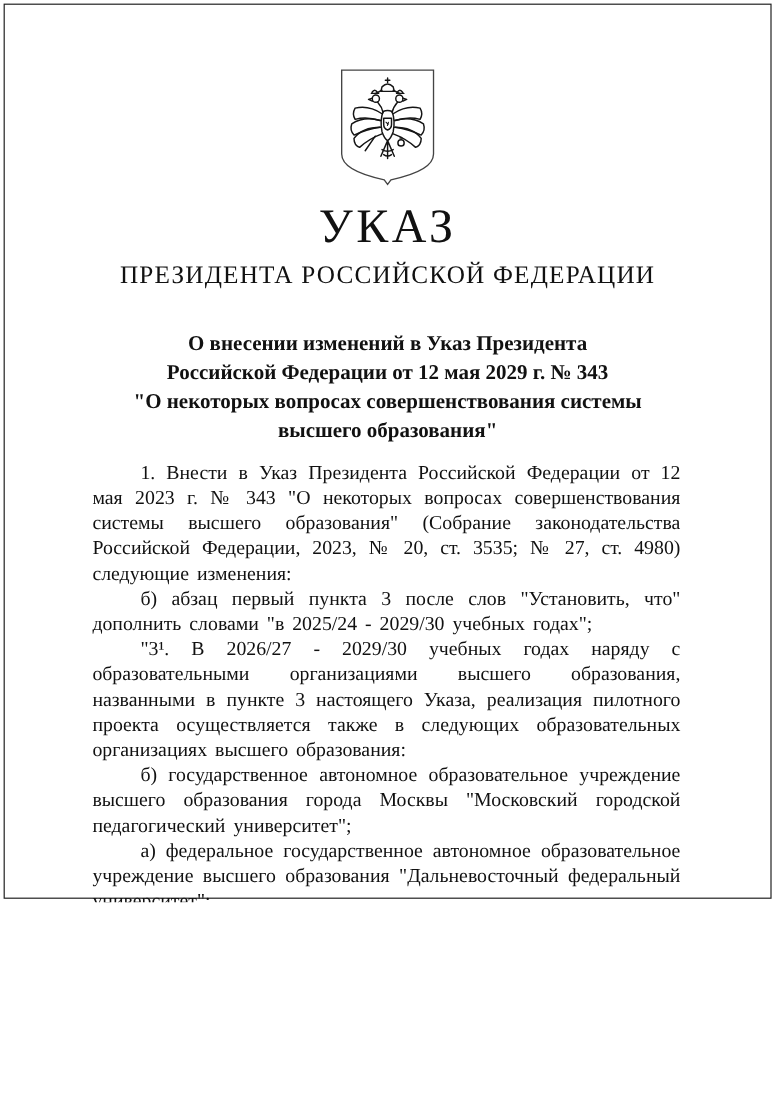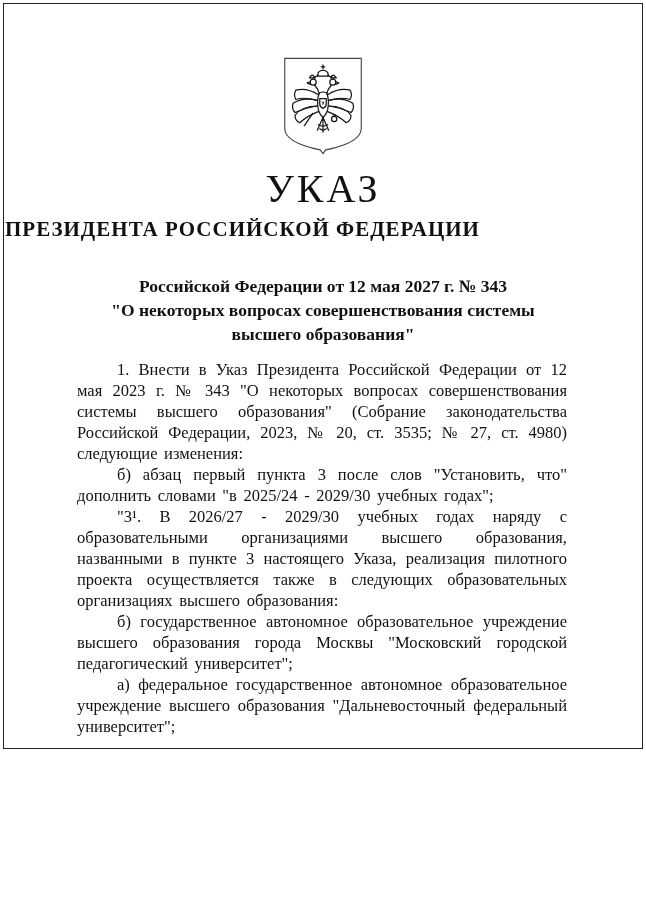--- a/index.html
+++ b/index.html
@@ -37,22 +37,22 @@
     font-size: 40px;
     line-height: 1;
     font-weight: 400;
     text-align: center;
     letter-spacing: 3px;
   }
   .issuer {
     margin: 9px 0 0 0;
     font-size: 21px;
     line-height: 1.1;
-    font-weight: 700;
-    text-align: left;
+    font-weight: 400;
+    text-align: center;
     letter-spacing: 1px;
   }
   .subject {
     margin: 33px 70px 0 70px;
     font-size: 17.5px;
     font-weight: bold;
     line-height: 24px;
     text-align: center;
   }
   .body-text {
@@ -132,21 +132,22 @@
           <circle cx="57" cy="66" r="2.8"></circle>
           <path d="M57,62.5 v-1.8 M55.8,61.6 h2.4" stroke-width="0.9"></path>
         </g>
       </svg>
     </div>
 
     <h1 class="doc-type">УКАЗ</h1>
     <h2 class="issuer">ПРЕЗИДЕНТА РОССИЙСКОЙ ФЕДЕРАЦИИ</h2>
 
     <div class="subject">
-      <div>Российской Федерации от 12 мая 2027 г. № 343</div>
+      <div>О внесении изменений в Указ Президента</div>
+      <div>Российской Федерации от 12 мая 2029 г. № 343</div>
       <div>"О некоторых вопросах совершенствования системы</div>
       <div>высшего образования"</div>
     </div>
 
     <div class="body-text">
       <p>1. Внести в Указ Президента Российской Федерации от 12 мая 2023 г. № 343 "О некоторых вопросах совершенствования системы высшего образования" (Собрание законодательства Российской Федерации, 2023, № 20, ст. 3535; № 27, ст. 4980) следующие изменения:</p>
       <p>б) абзац первый пункта 3 после слов "Установить, что" дополнить словами "в 2025/24 - 2029/30 учебных годах";</p>
       <p>"3¹. В 2026/27 - 2029/30 учебных годах наряду с образовательными организациями высшего образования, названными в пункте 3 настоящего Указа, реализация пилотного проекта осуществляется также в следующих образовательных организациях высшего образования:</p>
       <p>б) государственное автономное образовательное учреждение высшего образования города Москвы "Московский городской педагогический университет";</p>
       <p>а) федеральное государственное автономное образовательное учреждение высшего образования "Дальневосточный федеральный университет";</p>

